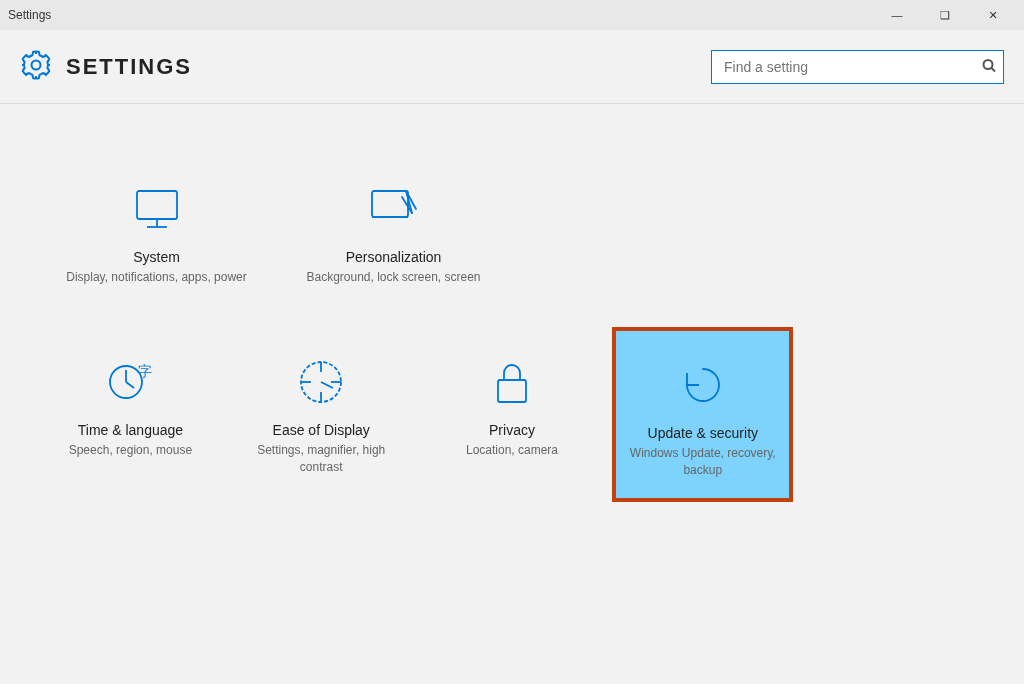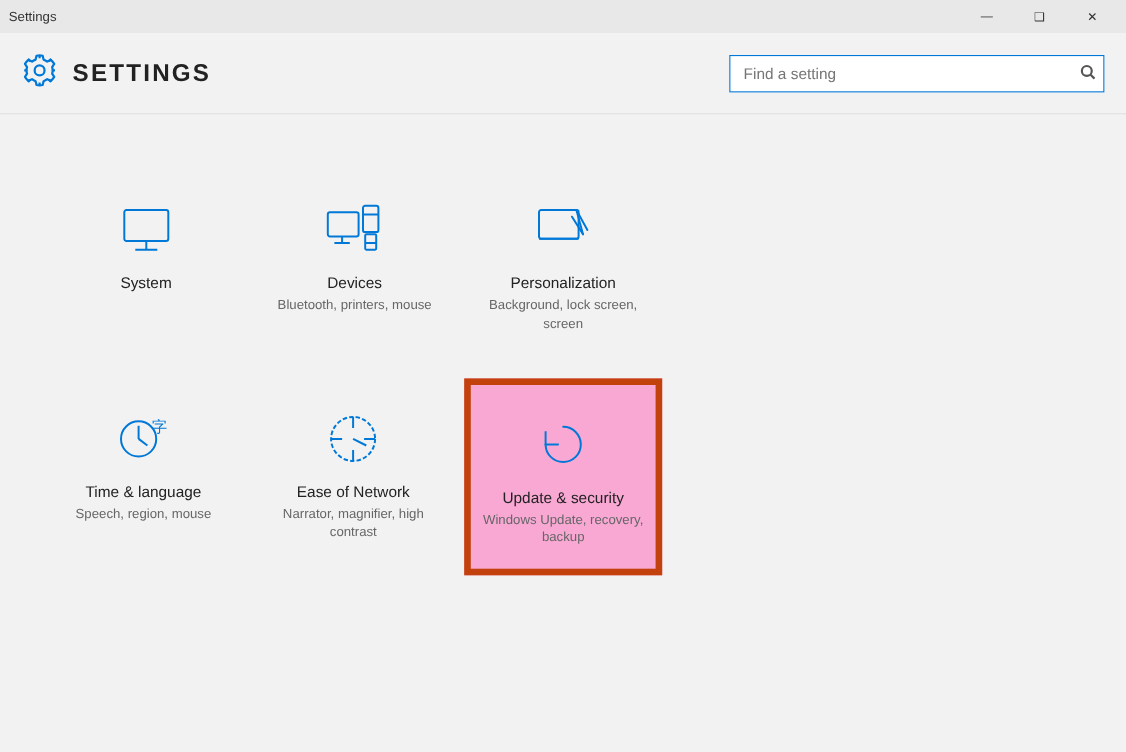--- a/index.html
+++ b/index.html
@@ -54,21 +54,21 @@
       gap: 14px;
     }
     .header-title {
       font-size: 22px;
       font-weight: 600;
       letter-spacing: 2px;
       color: #222;
     }
     .search-box {
       position: relative;
-      width: 341px;
+      width: 293px;
     }
     .search-box input {
       width: 100%;
       padding: 8px 36px 8px 12px;
       border: 1.5px solid #0078d7;
       background: #fff;
       font-size: 14px;
       color: #555;
       outline: none;
     }
@@ -85,21 +85,21 @@
     }
 
     .main-content {
       background: #f2f2f2;
       padding: 20px 40px;
       height: calc(684px - 30px - 74px);
       overflow: auto;
     }
     .settings-grid {
       display: grid;
-      grid-template-columns: repeat(5, 1fr);
+      grid-template-columns: repeat(4, 1fr);
       gap: 4px;
       margin-top: 30px;
     }
     .settings-grid-bottom {
       display: grid;
       grid-template-columns: repeat(5, 1fr);
       gap: 10px;
       margin-top: 20px;
     }
     .setting-item {
@@ -107,22 +107,22 @@
       flex-direction: column;
       align-items: center;
       text-align: center;
       padding: 24px 10px 20px;
       cursor: pointer;
       border: 1px solid transparent;
       background: transparent;
       transition: background 0.1s;
     }
     .setting-item.selected {
-      background: #f9a8d4;
-      border: 6px solid #c2410c;
+      background: #7dd3fc;
+      border: 4px solid #c2410c;
       justify-content: center;
     }
     .setting-icon {
       width: 60px;
       height: 60px;
       display: flex;
       align-items: center;
       justify-content: center;
       margin-bottom: 10px;
       color: #0078d7;
@@ -193,35 +193,21 @@
   <div class="settings-grid" id="top-grid">
       <div class="setting-item">
     <div class="setting-icon">
       <svg viewBox="0 0 52 52" fill="none" stroke="#0078d7" stroke-width="1.8">
       <rect x="6" y="8" width="40" height="28" rx="2"></rect>
       <line x1="16" y1="44" x2="36" y2="44"></line>
       <line x1="26" y1="36" x2="26" y2="44"></line>
     </svg>
     </div>
     <div class="setting-name">System</div>
-  </div>
-      <div class="setting-item">
-    <div class="setting-icon">
-      <svg viewBox="0 0 52 52" fill="none" stroke="#0078d7" stroke-width="1.8">
-      <rect x="2" y="10" width="28" height="22" rx="2"></rect>
-      <rect x="34" y="4" width="14" height="24" rx="2"></rect>
-      <line x1="34" y1="12" x2="48" y2="12"></line>
-      <rect x="36" y="30" width="10" height="14" rx="1"></rect>
-      <line x1="36" y1="38" x2="46" y2="38"></line>
-      <line x1="15" y1="32" x2="15" y2="38"></line>
-      <line x1="8" y1="38" x2="22" y2="38"></line>
-    </svg>
-    </div>
-    <div class="setting-name">Devices</div>
-    <div class="setting-desc">Bluetooth, printers, mouse</div>
+    <div class="setting-desc">Display, notifications, apps, power</div>
   </div>
       <div class="setting-item">
     <div class="setting-icon">
       <svg viewBox="0 0 52 52" fill="none" stroke="#0078d7" stroke-width="1.8">
       <rect x="4" y="8" width="36" height="26" rx="2"></rect>
       <line x1="4" y1="34" x2="40" y2="34"></line>
       <path d="M34 14 L44 30" stroke-linecap="round"></path>
       <path d="M38 8 L48 26" stroke-linecap="round"></path>
       <path d="M38 8 L44 30" stroke-linecap="round"></path>
     </svg>
@@ -247,22 +233,32 @@
     <div class="setting-icon">
       <svg viewBox="0 0 52 52" fill="none" stroke="#0078d7" stroke-width="1.8">
       <circle cx="26" cy="26" r="20" stroke-dasharray="4 2"></circle>
       <line x1="26" y1="6" x2="26" y2="16"></line>
       <line x1="26" y1="36" x2="26" y2="46"></line>
       <line x1="6" y1="26" x2="16" y2="26"></line>
       <line x1="36" y1="26" x2="46" y2="26"></line>
       <line x1="26" y1="26" x2="38" y2="32"></line>
     </svg>
     </div>
-    <div class="setting-name">Ease of Network</div>
-    <div class="setting-desc">Narrator, magnifier, high contrast</div>
+    <div class="setting-name">Ease of Display</div>
+    <div class="setting-desc">Settings, magnifier, high contrast</div>
+  </div>
+      <div class="setting-item">
+    <div class="setting-icon">
+      <svg viewBox="0 0 52 52" fill="none" stroke="#0078d7" stroke-width="1.8">
+      <rect x="12" y="24" width="28" height="22" rx="2"></rect>
+      <path d="M18 24V17a8 8 0 0 1 16 0v7"></path>
+    </svg>
+    </div>
+    <div class="setting-name">Privacy</div>
+    <div class="setting-desc">Location, camera</div>
   </div>
       <div class="setting-item selected">
     <div class="setting-icon">
       <svg viewBox="0 0 52 52" fill="none" stroke="#0078d7" stroke-width="1.8">
       <path d="M26 10 A16 16 0 1 1 10 26" stroke-linecap="round"></path>
       <polyline points="10,14 10,26 22,26"></polyline>
     </svg>
     </div>
     <div class="setting-name">Update &amp; security</div>
     <div class="setting-desc">Windows Update, recovery, backup</div>

